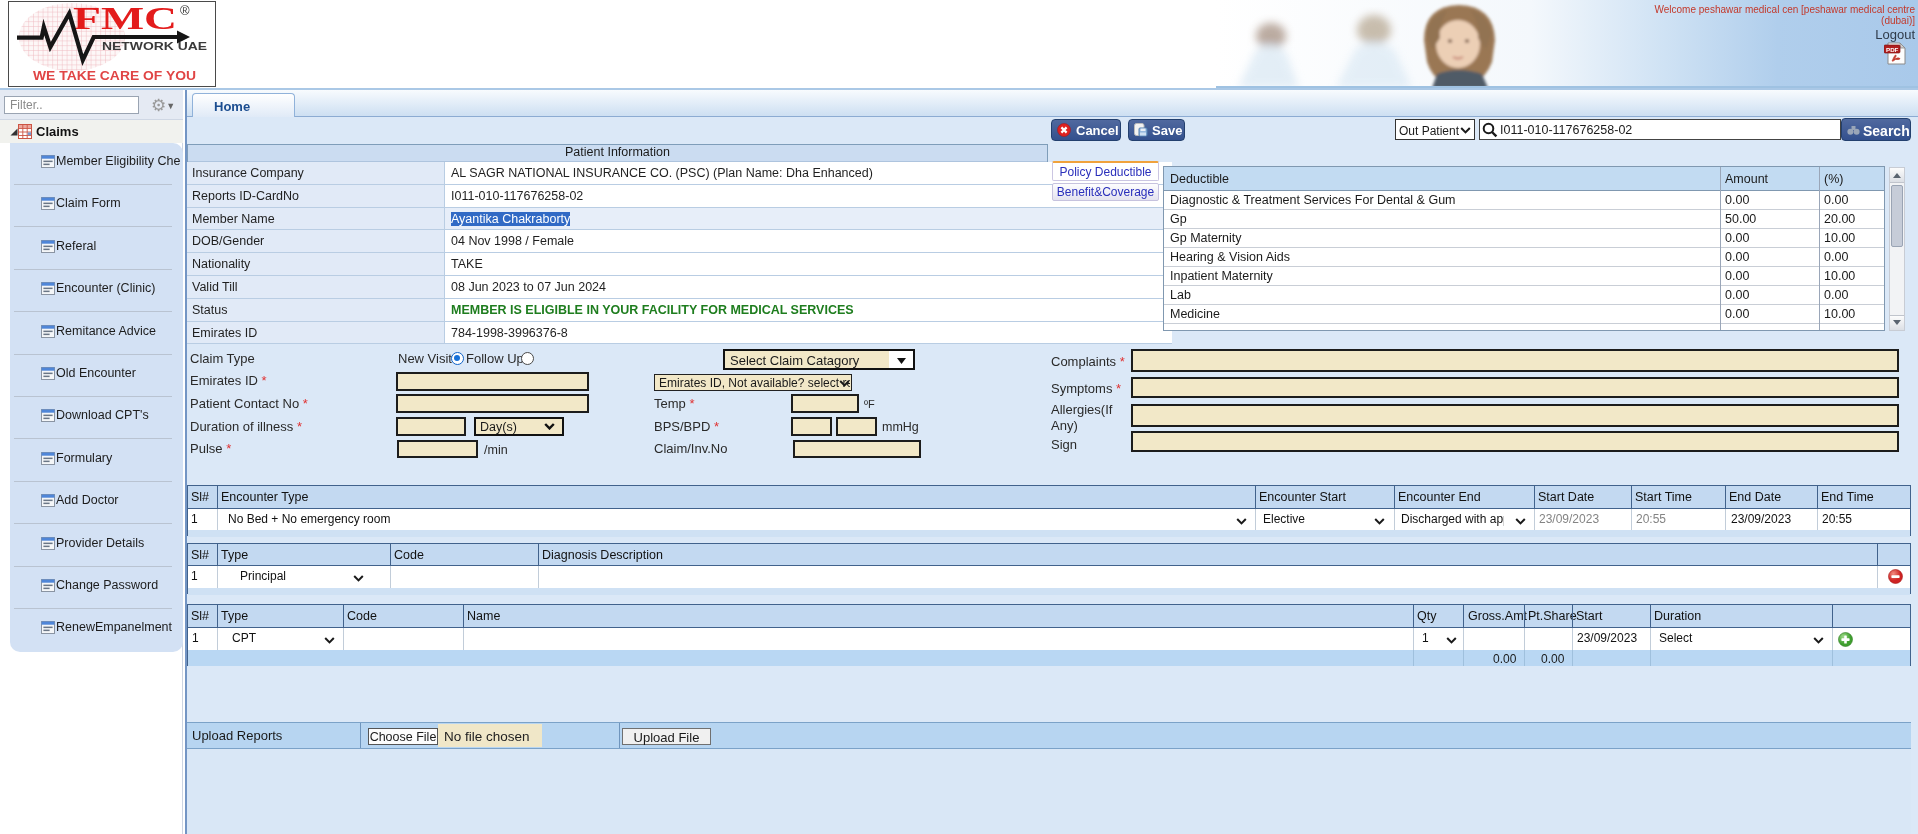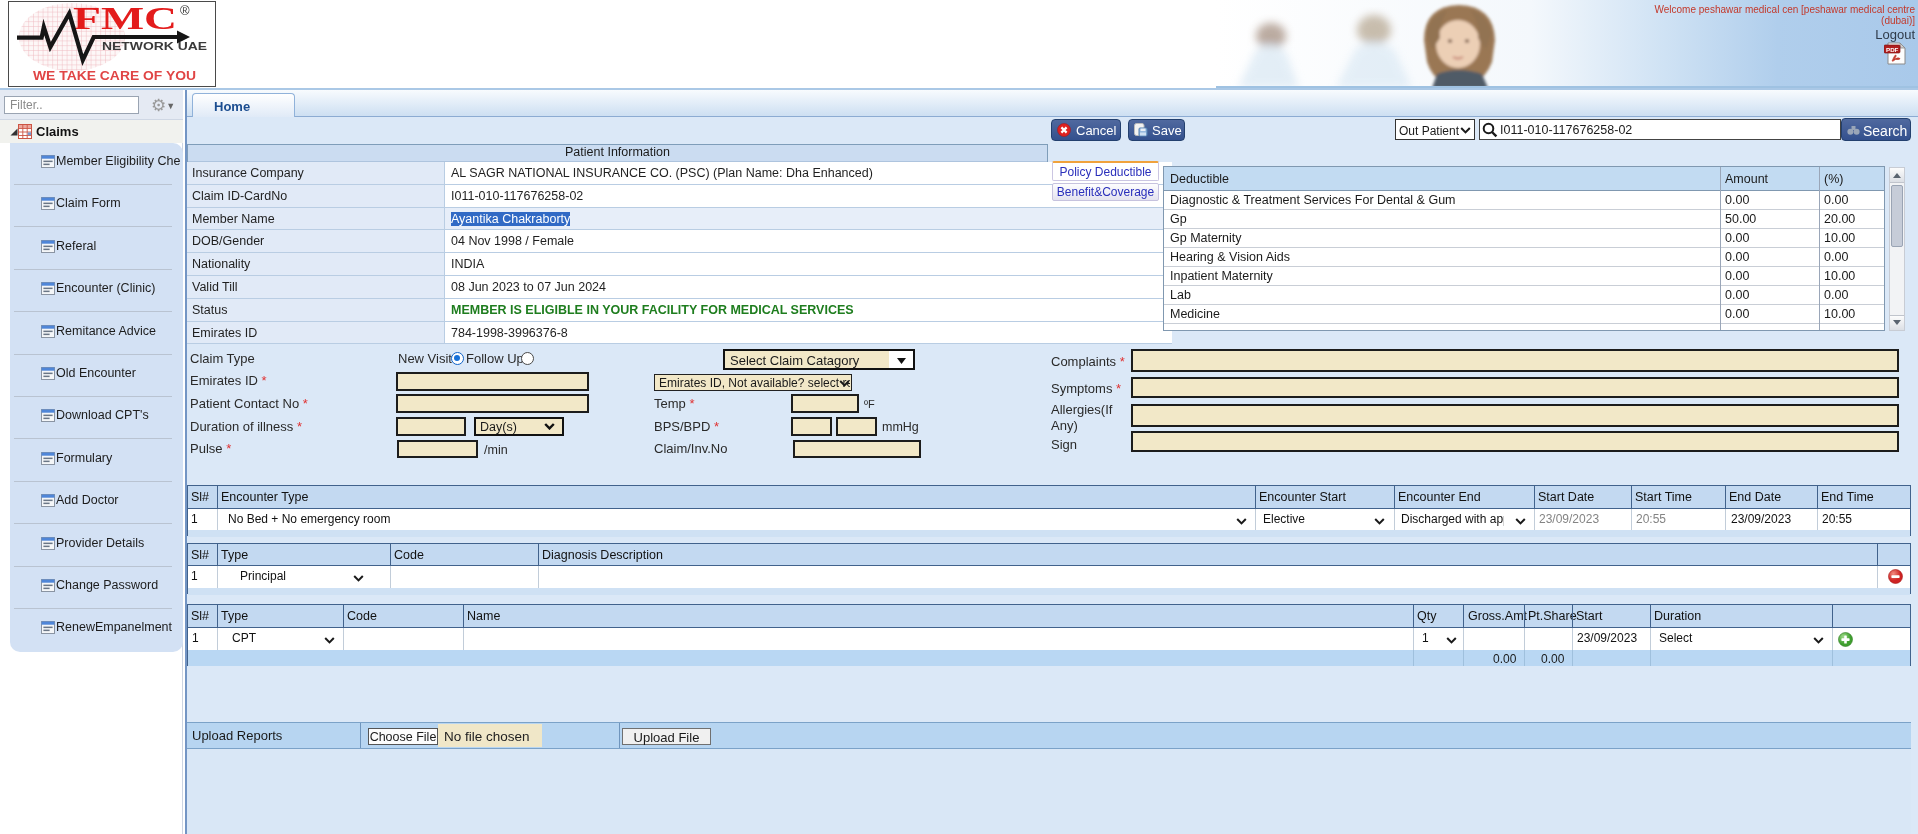--- a/index.html
+++ b/index.html
@@ -25,21 +25,21 @@
 .titem { position:absolute; left:14px; width:158px; white-space:nowrap; height:42px; border-bottom:1px solid #b9c3d1; }
 .titem.last { border-bottom:none; }
 .titem .txt { position:absolute; left:42px; top:11px; font-size:12.5px; color:#1c1c1c; white-space:nowrap; }
 .titem svg { position:absolute; left:27px; top:12px; }
 
 #mainbrd { position:absolute; left:185px; top:90px; width:2px; height:744px; background:#7395c4; }
 #tabbar { position:absolute; left:187px; top:90px; width:1731px; height:27px; background:linear-gradient(#f8fbfe,#cddff2); border-bottom:1px solid #8cabd2; }
 #hometab { position:absolute; left:192px; top:93px; width:103px; height:24px; background:linear-gradient(#ffffff,#e0eaf7); border:1px solid #90b2da; border-bottom:none; border-radius:4px 4px 0 0; text-align:left; padding-left:21px; line-height:25px; font-weight:bold; font-size:13px; color:#1b4d90; }
 #content { position:absolute; left:187px; top:117px; width:1731px; height:717px; background:#dbe8f7; }
 
-.bluebtn { position:absolute; height:22px; background:linear-gradient(#50699f,#33508d); border:1px solid #23406e; border-radius:4px; color:#fff; font-weight:normal; font-size:13px; text-align:center; }
+.bluebtn { position:absolute; height:22px; background:linear-gradient(#50699f,#33508d); border:1px solid #23406e; border-radius:4px; color:#fff; font-weight:bold; font-size:13px; text-align:center; }
 
 .ptlabel { position:absolute; left:187px; width:258px; height:23px; background:#e1eaf7; border-right:1px solid #b9cde3; border-bottom:1px solid #b9cde3; font-size:12.5px; padding:4px 0 8px 5px; color:#1f1f1f; }
 .ptval { position:absolute; left:445px; width:727px; height:23px; background:#fff; border-bottom:1px solid #b9cde3; font-size:12.5px; padding:4px 0 0 6px; color:#1f1f1f; white-space:nowrap; }
 
 .dedrow { position:absolute; left:1164px; width:720px; height:19px; background:#fff; border-bottom:1px solid #c9ced6; font-size:12.5px; }
 .dedrow .c1 { position:absolute; left:6px; top:2px; white-space:nowrap; }
 .dedrow .c2 { position:absolute; left:561px; top:2px; }
 .dedrow .c3 { position:absolute; left:660px; top:2px; }
 .dedvline1 { position:absolute; left:1720px; width:1px; background:#9aa6b8; }
 .dedvline2 { position:absolute; left:1819px; width:1px; background:#9aa6b8; }
@@ -295,28 +295,28 @@
         <circle cx="3.4" cy="6.8" r="3" fill="#9aa6b8"></circle>
         <circle cx="9.6" cy="6.8" r="3" fill="#9aa6b8"></circle>
         <rect x="4.5" y="1" width="4" height="4" fill="#9aa6b8"></rect>
       </svg>
 <span style="position:absolute;left:21px;top:4px;font-size:14px;">Search</span>
     </div>
   <div class="abs" style="left:187px;top:144px;width:861px;height:200px;border:1px solid #7f9db9;"></div>
   <div class="abs" style="left:188px;top:145px;width:859px;height:17px;background:#cbdcf1;border-bottom:1px solid #aec4de;text-align:center;font-size:12.5px;padding-top:0;">Patient Information</div>
   <div class="ptlabel" style="top:162px;height:23px;">Insurance Company</div>
   <div class="ptval" style="top:162px;height:23px;background:#fff;">AL SAGR NATIONAL INSURANCE CO. (PSC) (Plan Name: Dha Enhanced)</div>
-  <div class="ptlabel" style="top:185px;height:23px;">Claim ID-CardNo</div>
+  <div class="ptlabel" style="top:185px;height:23px;">Reports ID-CardNo</div>
   <div class="ptval" style="top:185px;height:23px;background:#fff;">I011-010-117676258-02</div>
   <div class="ptlabel" style="top:208px;height:22px;">Member Name</div>
   <div class="ptval" style="top:208px;height:22px;background:#e7eef9;"><span style="background:#316ac5;color:#fff;">Ayantika Chakraborty</span></div>
   <div class="ptlabel" style="top:230px;height:23px;">DOB/Gender</div>
   <div class="ptval" style="top:230px;height:23px;background:#fff;">04 Nov 1998 / Female</div>
   <div class="ptlabel" style="top:253px;height:23px;">Nationality</div>
-  <div class="ptval" style="top:253px;height:23px;background:#fff;">INDIA</div>
+  <div class="ptval" style="top:253px;height:23px;background:#fff;">TAKE</div>
   <div class="ptlabel" style="top:276px;height:23px;">Valid Till</div>
   <div class="ptval" style="top:276px;height:23px;background:#fff;">08 Jun 2023 to 07 Jun 2024</div>
   <div class="ptlabel" style="top:299px;height:23px;">Status</div>
   <div class="ptval" style="top:299px;height:23px;background:#fff;"><span style="color:#1e7d1e;font-weight:bold;">MEMBER IS ELIGIBLE IN YOUR FACILITY FOR MEDICAL SERVICES</span></div>
   <div class="ptlabel" style="top:322px;height:22px;">Emirates ID</div>
   <div class="ptval" style="top:322px;height:22px;background:#fff;">784-1998-3996376-8</div>
   <div class="abs" style="left:1052px;top:161px;width:107px;height:20px;background:#fff;border:1px solid #cbc6e2;border-top:2px solid #f0a23c;border-radius:2px;text-align:center;font-size:12px;color:#2a2fbb;padding-top:2px;">Policy Deductible</div>
   <div class="abs" style="left:1052px;top:183px;width:107px;height:18px;background:linear-gradient(#fdfdfe,#e4e3ef);border:1px solid #c6c2de;border-radius:2px;text-align:center;font-size:12px;color:#2a2fbb;padding-top:1px;">Benefit&amp;Coverage</div>
   <div class="abs" style="left:1163px;top:166px;width:722px;height:165px;border:1px solid #8098b0;background:#fff;font-size:12.5px;"></div>
   <div class="abs" style="left:1164px;top:167px;width:720px;height:24px;background:#c2dbf2;border-bottom:1px solid #8098b0;font-size:12.5px;">

